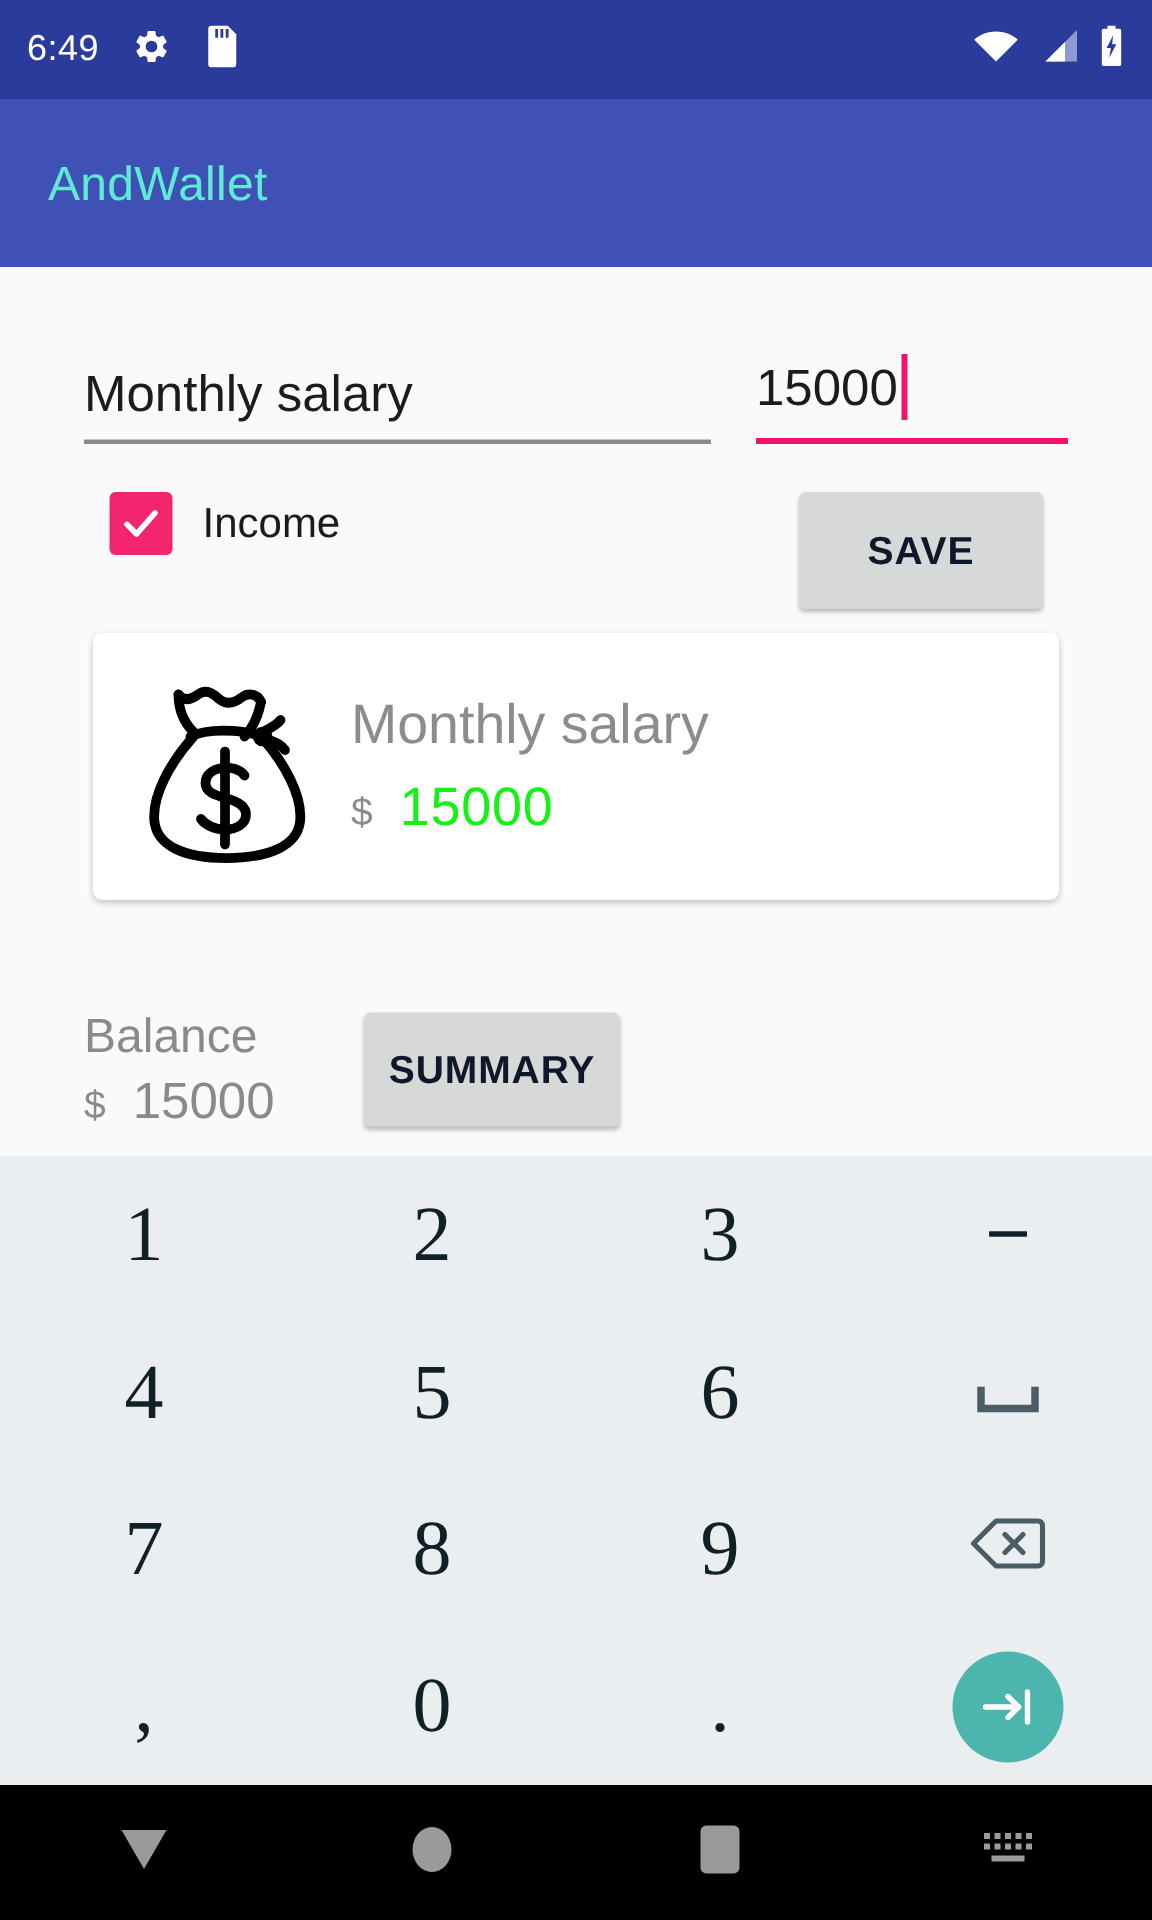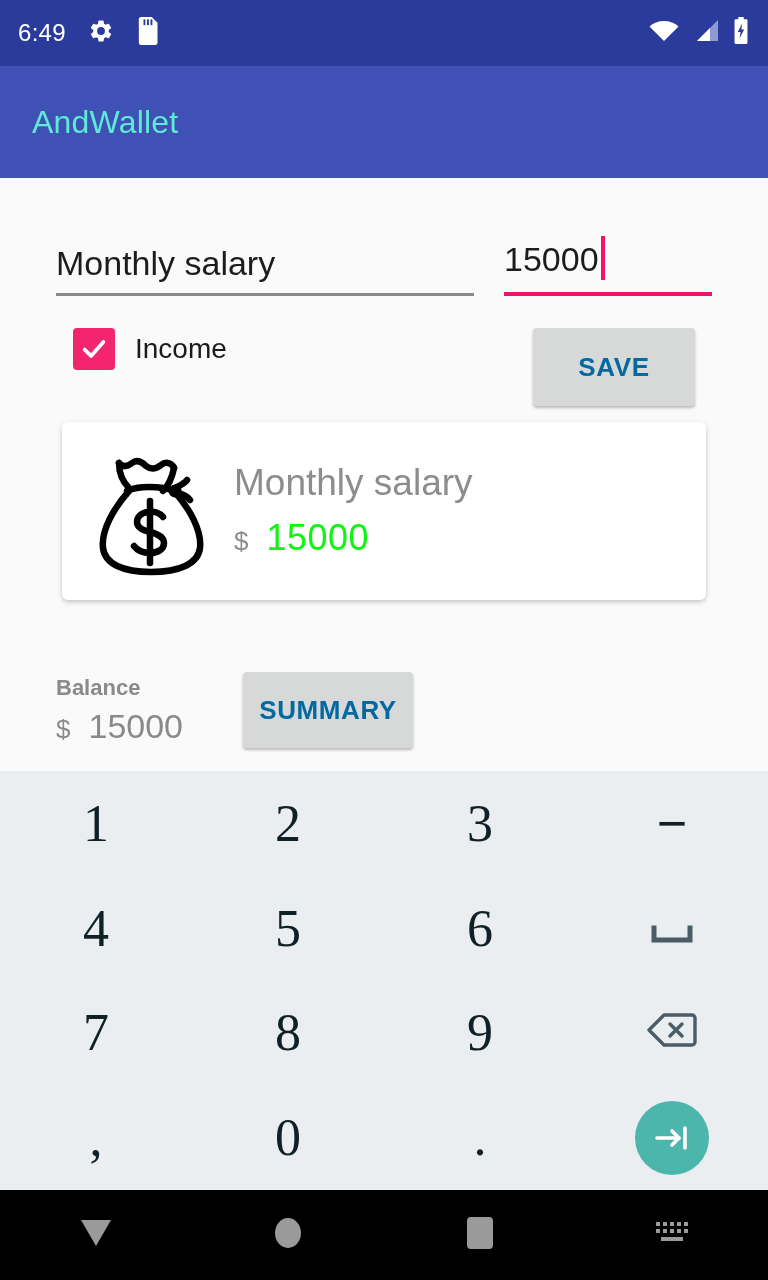--- a/index.html
+++ b/index.html
@@ -57,21 +57,21 @@
   .check-wrap{ display:flex; align-items:center; gap:20px; }
   .checkbox{
     width:42px; height:42px; border-radius:4px; background:#f4256f;
     display:flex; align-items:center; justify-content:center;
   }
   .check-label{ font-size:28px; color:#1b1b1b; }
 
   .btn{
     background:#d7d8d8; border:none; border-radius:4px;
     font-family:"Liberation Sans", sans-serif;
-    font-size:26px; font-weight:700; color:#0369a1; letter-spacing:.6px;
+    font-size:26px; font-weight:700; color:#0f172a; letter-spacing:.6px;
     box-shadow:0 2px 3px rgba(0,0,0,.26);
     cursor:pointer;
   }
   .btn-save{ margin-left:auto; width:162px; height:78px; }
 
   .card{
     position:absolute; top:244px; left:62px; width:644px; height:178px;
     background:#fff; border-radius:6px;
     box-shadow:0 2px 5px rgba(0,0,0,.22);
     display:flex; align-items:center; padding:0 0 0 26px;
@@ -81,21 +81,21 @@
   .card-title{ font-size:37px; color:#8c8c8c; line-height:1.1; }
   .card-amount{ display:flex; align-items:baseline; margin-top:14px; }
   .cur{ font-size:26px; color:#8c8c8c; }
   .amt-val{ font-size:36px; color:#12f312; margin-left:18px; letter-spacing:.5px; }
 
   .balance-row{
     position:absolute; top:494px; left:0; right:0;
     display:flex; align-items:center; padding:0 56px;
   }
   .bal-block{ }
-  .bal-label{ font-size:22px; color:#8a8a8a;font-weight:bold; }
+  .bal-label{ font-size:32px; color:#8a8a8a; }
   .bal-amount{ display:flex; align-items:baseline; margin-top:6px; }
   .bal-cur{ font-size:26px; color:#8a8a8a; }
   .bal-val{ font-size:34px; color:#8a8a8a; margin-left:18px; }
   .btn-summary{ width:170px; height:76px; margin-left:60px; }
   .btn-delete{ width:188px; height:76px; margin-left:30px; }
 
   
   .keyboard{
     position:absolute; top:771px; left:0; width:768px; height:419px;
     background:#eaeef0;

